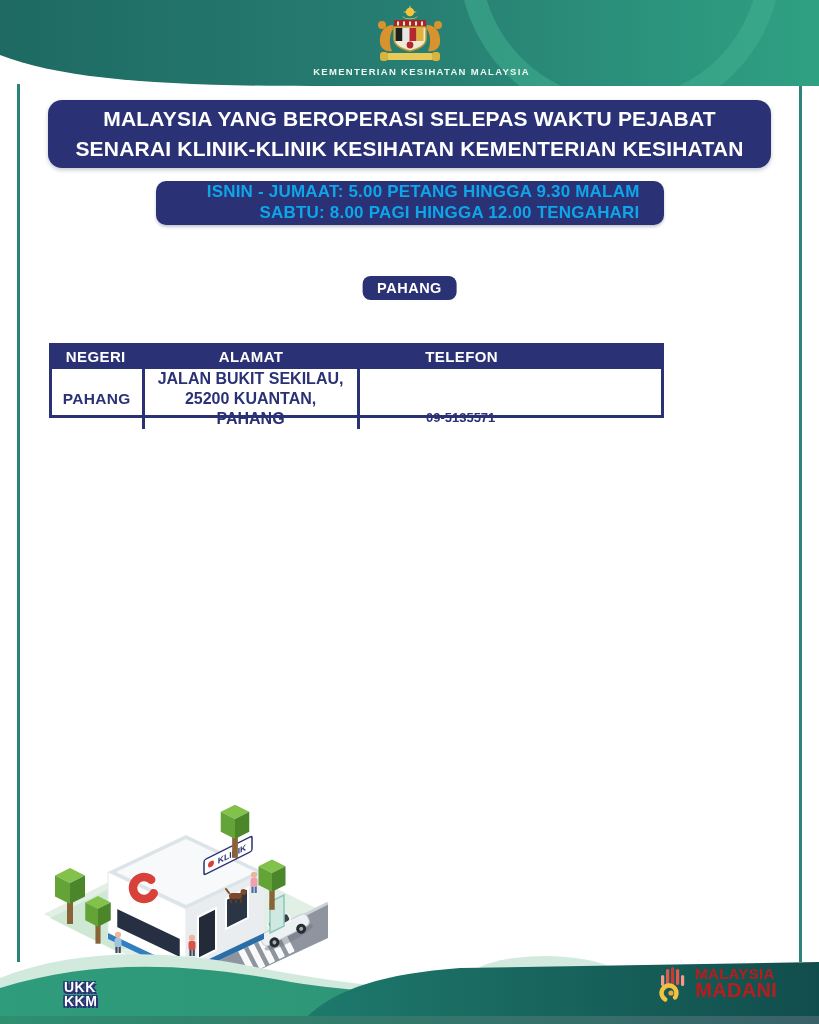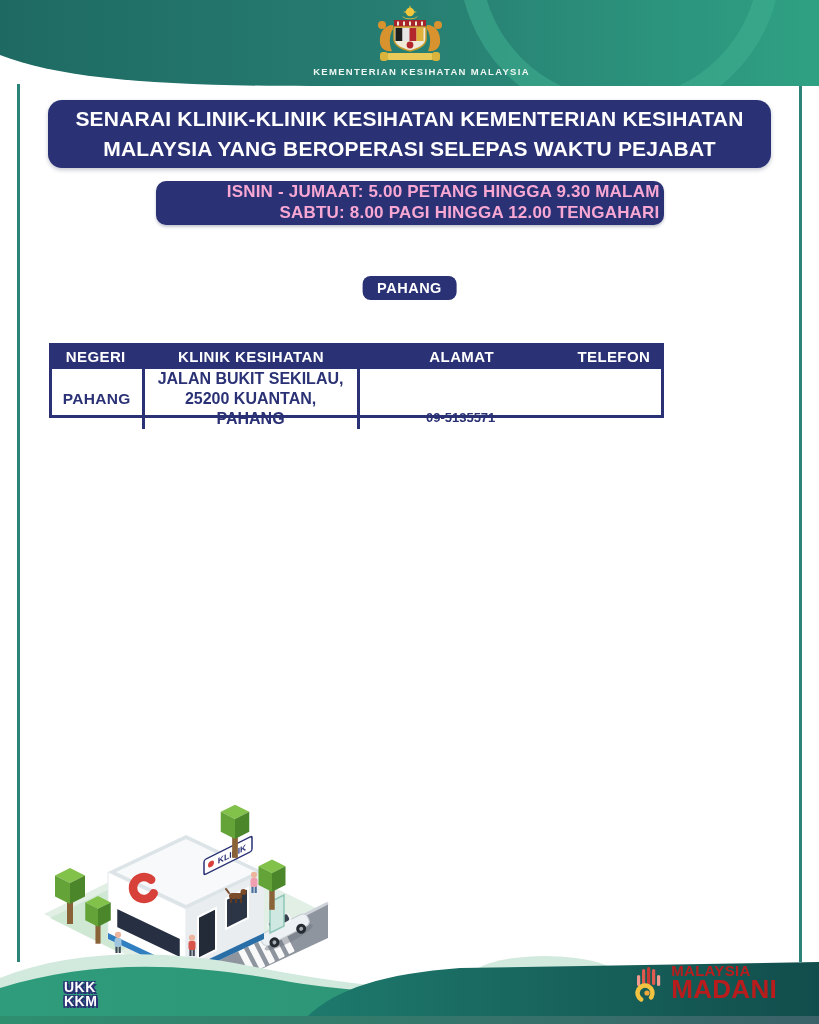--- a/index.html
+++ b/index.html
@@ -26,23 +26,23 @@
   .title-banner {
     position:absolute; top:100px; left:48px; width:723px; height:68px; z-index:3;
     background:#2a3175; border-radius:14px; color:#ffffff;
     display:flex; flex-direction:column; justify-content:center; text-align:center;
     font-weight:700; font-size:21px; letter-spacing:.2px; line-height:1.45;
     box-shadow:0 2px 4px rgba(20,30,70,.25);
   }
   
   .hours-banner {
     position:absolute; top:181px; left:50%; transform:translateX(-50%); width:508px; height:44px; z-index:3;
-    background:#2a3175; border-radius:10px; color:#f9a8d4;
+    background:#2a3175; border-radius:10px; color:#0ea5e9;
     display:flex; flex-direction:column; justify-content:center; text-align:right;
-    padding-right:4px; font-weight:700; font-size:17px; line-height:1.22; letter-spacing:.2px;
+    padding-right:24px; font-weight:700; font-size:17px; line-height:1.22; letter-spacing:.2px;
     box-shadow:0 2px 3px rgba(20,30,70,.25);
   }
   
   .state-badge {
     position:absolute; top:276px; left:50%; transform:translateX(-50%); z-index:3;
     background:#2a3175; color:#fff; font-weight:700; font-size:14.5px; letter-spacing:.5px;
     padding:4px 15px; border-radius:8px;
   }
 
   
@@ -70,21 +70,21 @@
   
   .footer-band { position:absolute; left:0; bottom:0; width:819px; height:96px; z-index:4; }
   .ukk-logo {
     position:absolute; left:64px; bottom:16px; z-index:5;
     color:#ffffff; font-weight:700; font-size:14px; line-height:.95; letter-spacing:.5px;
     text-shadow:-1.5px -1.5px 0 #2a3175, 1.5px -1.5px 0 #2a3175, -1.5px 1.5px 0 #2a3175, 1.5px 1.5px 0 #2a3175, 2px 2px 0 #2a3175;
   }
   .madani-logo { position:absolute; right:42px; bottom:20px; z-index:5; display:flex; align-items:center; }
   .madani-text { margin-left:7px; color:#b91c1c; line-height:.92; letter-spacing:.3px; }
   .madani-l1 { font-size:15px; font-weight:700; }
-  .madani-l2 { font-size:26px; font-weight:700; }
+  .madani-l2 { font-size:20px; font-weight:700; }
 </style>
 </head>
 <body>
 
 <div class="page">
 
   <div class="side-line left"></div>
   <div class="side-line right"></div>
 
   <svg class="header-band" viewBox="0 0 819 92">
@@ -137,35 +137,34 @@
       <circle cx="72" cy="20" r="4"></circle>
     </g>
 
     <rect x="20" y="48" width="48" height="7" rx="3" fill="#e9ca58"></rect>
     <rect x="14" y="47" width="8" height="9" rx="3" fill="#d9b33c"></rect>
     <rect x="66" y="47" width="8" height="9" rx="3" fill="#d9b33c"></rect>
   </svg>
   <div class="ministry-label">KEMENTERIAN KESIHATAN MALAYSIA</div>
 
   <div class="title-banner">
+    <div>MALAYSIA YANG BEROPERASI SELEPAS WAKTU PEJABAT</div>
     <div>SENARAI KLINIK-KLINIK KESIHATAN KEMENTERIAN KESIHATAN</div>
-    <div>MALAYSIA YANG BEROPERASI SELEPAS WAKTU PEJABAT</div>
   </div>
 
   <div class="hours-banner">
     <div>ISNIN - JUMAAT: 5.00 PETANG HINGGA 9.30 MALAM</div>
     <div>SABTU: 8.00 PAGI HINGGA 12.00 TENGAHARI</div>
   </div>
 
   <div class="state-badge">PAHANG</div>
 
   <div class="clinics-table">
     <div class="t-head">
       <div>NEGERI</div>
-      <div>KLINIK KESIHATAN</div>
       <div>ALAMAT</div>
       <div>TELEFON</div>
     </div>
     <div class="t-row">
       <div class="cell cell-negeri">PAHANG</div>
       <div class="cell cell-alamat">JALAN BUKIT SEKILAU, 25200 KUANTAN, PAHANG</div>
       <div class="cell cell-telefon">09-5135571</div>
     </div>
   </div>
 

